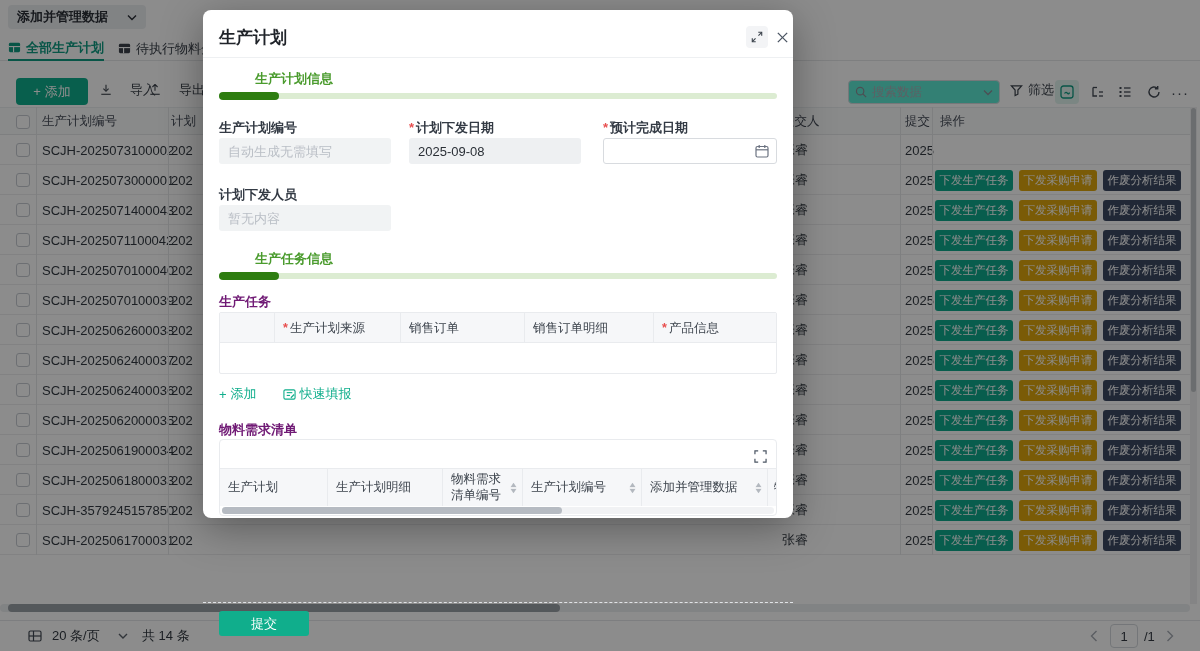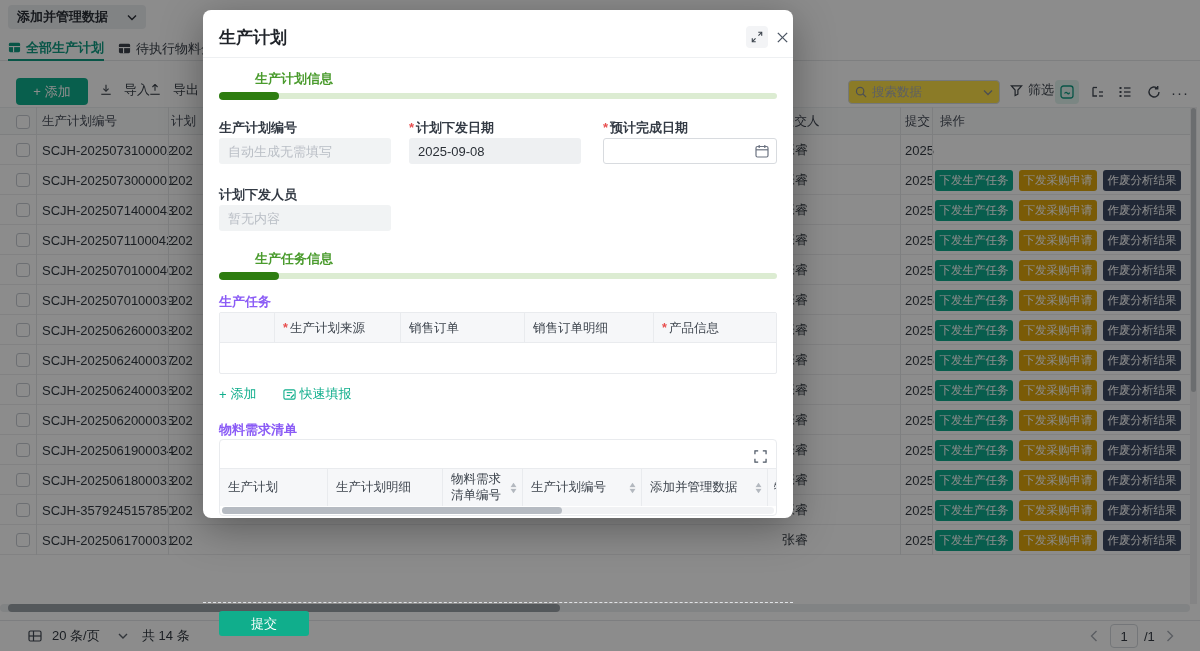--- a/index.html
+++ b/index.html
@@ -12,25 +12,25 @@
   .manage-btn { position:absolute; left:8px; top:5px; height:24px; padding:0 9px; display:inline-flex; align-items:center; gap:19px;
     background:#eceef1; border:none; border-radius:4px; font-size:13px; font-weight:bold; color:#2a2f36; cursor:pointer; }
   .tabbar { position:absolute; left:0; top:36px; width:1200px; height:25px; border-bottom:1px solid #e6e8ea; }
   .tab { position:absolute; top:0; height:25px; display:inline-flex; align-items:center; gap:5px; font-size:13px; color:#3c434c; cursor:pointer; }
   .tab .ticon { display:inline-flex; }
   .tab.active { color:#0f9b82; font-weight:bold; border-bottom:2px solid #0f9b82; }
   .tab1 { left:8px; } .tab2 { left:118px; }
 
   .toolbar-add { position:absolute; left:16px; top:78px; width:72px; height:27px; border:none; border-radius:4px;
     color:#fff; font-size:13px; display:inline-flex; align-items:center; justify-content:center; gap:4px; cursor:pointer; }
-  .tool-link { position:absolute; top:81px; display:inline-flex; align-items:center; gap:12px; font-size:13px; color:#3c434c; cursor:pointer; }
+  .tool-link { position:absolute; top:81px; display:inline-flex; align-items:center; gap:18px; font-size:13px; color:#3c434c; cursor:pointer; }
   .imp { left:100px; } .exp { left:149px; }
 
   .searchbox { position:absolute; left:848px; top:80px; width:152px; height:24px; border:1px solid #d6dade; border-radius:4px;
-    background:#fde047; display:flex; align-items:center; padding:0 6px; gap:5px; }
+    background:#5eead4; display:flex; align-items:center; padding:0 6px; gap:5px; }
   .searchbox input { border:none; outline:none; flex:1; min-width:0; font-size:12.5px; color:#333; background:transparent; }
   .searchbox input::placeholder { color:#a9aeb6; }
   .filter-ctl { position:absolute; left:1010px; top:81px; display:inline-flex; align-items:center; gap:5px; font-size:13px; color:#3c434c; cursor:pointer; }
   .iconbtn { position:absolute; top:80px; width:24px; height:24px; border-radius:4px; display:flex; align-items:center; justify-content:center; color:#434a54; cursor:pointer; background:transparent; border:none; }
   .iconbtn.active-view { background:#e1f4ee; color:#0f9b82; }
   .ib1{left:1055px;} .ib2{left:1086px;} .ib3{left:1113px;} .ib4{left:1142px;} .ib5{left:1168px;}
   .dots { font-size:15px; letter-spacing:1px; color:#434a54; line-height:1; }
 
   
   .t-head { position:absolute; left:0; top:107px; width:1190px; height:28px; background:#fafbfc; border-top:1px solid #eceef0; border-bottom:1px solid #e6e8ea; font-size:12.5px; color:#454c57; }
@@ -81,21 +81,21 @@
   .f-input { position:absolute; height:26px; border-radius:3px; font-size:13px; padding:0 9px; outline:none;
     font-family:"Liberation Sans","DejaVu Sans",sans-serif; }
   .f-input.dis { background:#f1f3f4; border:none; color:#8f959d; }
   .f-input.dis::placeholder { color:#b9bec5; }
   .f-input.rd { background:#eef0f2; border:none; color:#2a2f36; }
   .fi1{left:16px; top:128px; width:172px;} .fi2{left:206px; top:128px; width:172px;}
   .fi3{left:400px; top:128px; width:174px; background:#fff; border:1px solid #d8dbdf; color:#333; padding-right:28px;}
   .fi4{left:16px; top:195px; width:172px;}
   .cal-ic { position:absolute; left:552px; top:134px; color:#6b7280; pointer-events:none; }
 
-  .sub-label { position:absolute; left:16px; font-size:13px; font-weight:bold; color:#8b5cf6; }
+  .sub-label { position:absolute; left:16px; font-size:13px; font-weight:bold; color:#701a75; }
   .sl1 { top:283px; } .sl2 { top:411px; }
 
   .task-table { position:absolute; left:16px; top:302px; width:558px; height:62px; border:1px solid #e9ebee; border-radius:2px; font-size:12.5px; }
   .tt-head { position:absolute; left:0; top:0; width:556px; height:30px; background:#f6f7f9; border-bottom:1px solid #e9ebee; color:#3c434c; }
   .tt-cell { position:absolute; top:0; height:30px; display:flex; align-items:center; padding-left:8px; border-left:1px solid #e9ebee; white-space:nowrap; overflow:hidden; }
   .ttc0{left:0; width:54px; border-left:none;} .ttc1{left:54px; width:126px;} .ttc2{left:180px; width:124px;} .ttc3{left:304px; width:129px;} .ttc4{left:433px; width:123px;}
   .tt-body { position:absolute; left:0; top:30px; width:556px; height:30px; }
   .tt-b0 { position:absolute; left:0; top:0; width:54px; height:30px; border-right:1px solid #e9ebee; }
   .tt-empty { position:absolute; left:54px; top:0; width:502px; height:30px; display:flex; align-items:center; justify-content:center; color:#b9bec5; cursor:pointer; }
 

